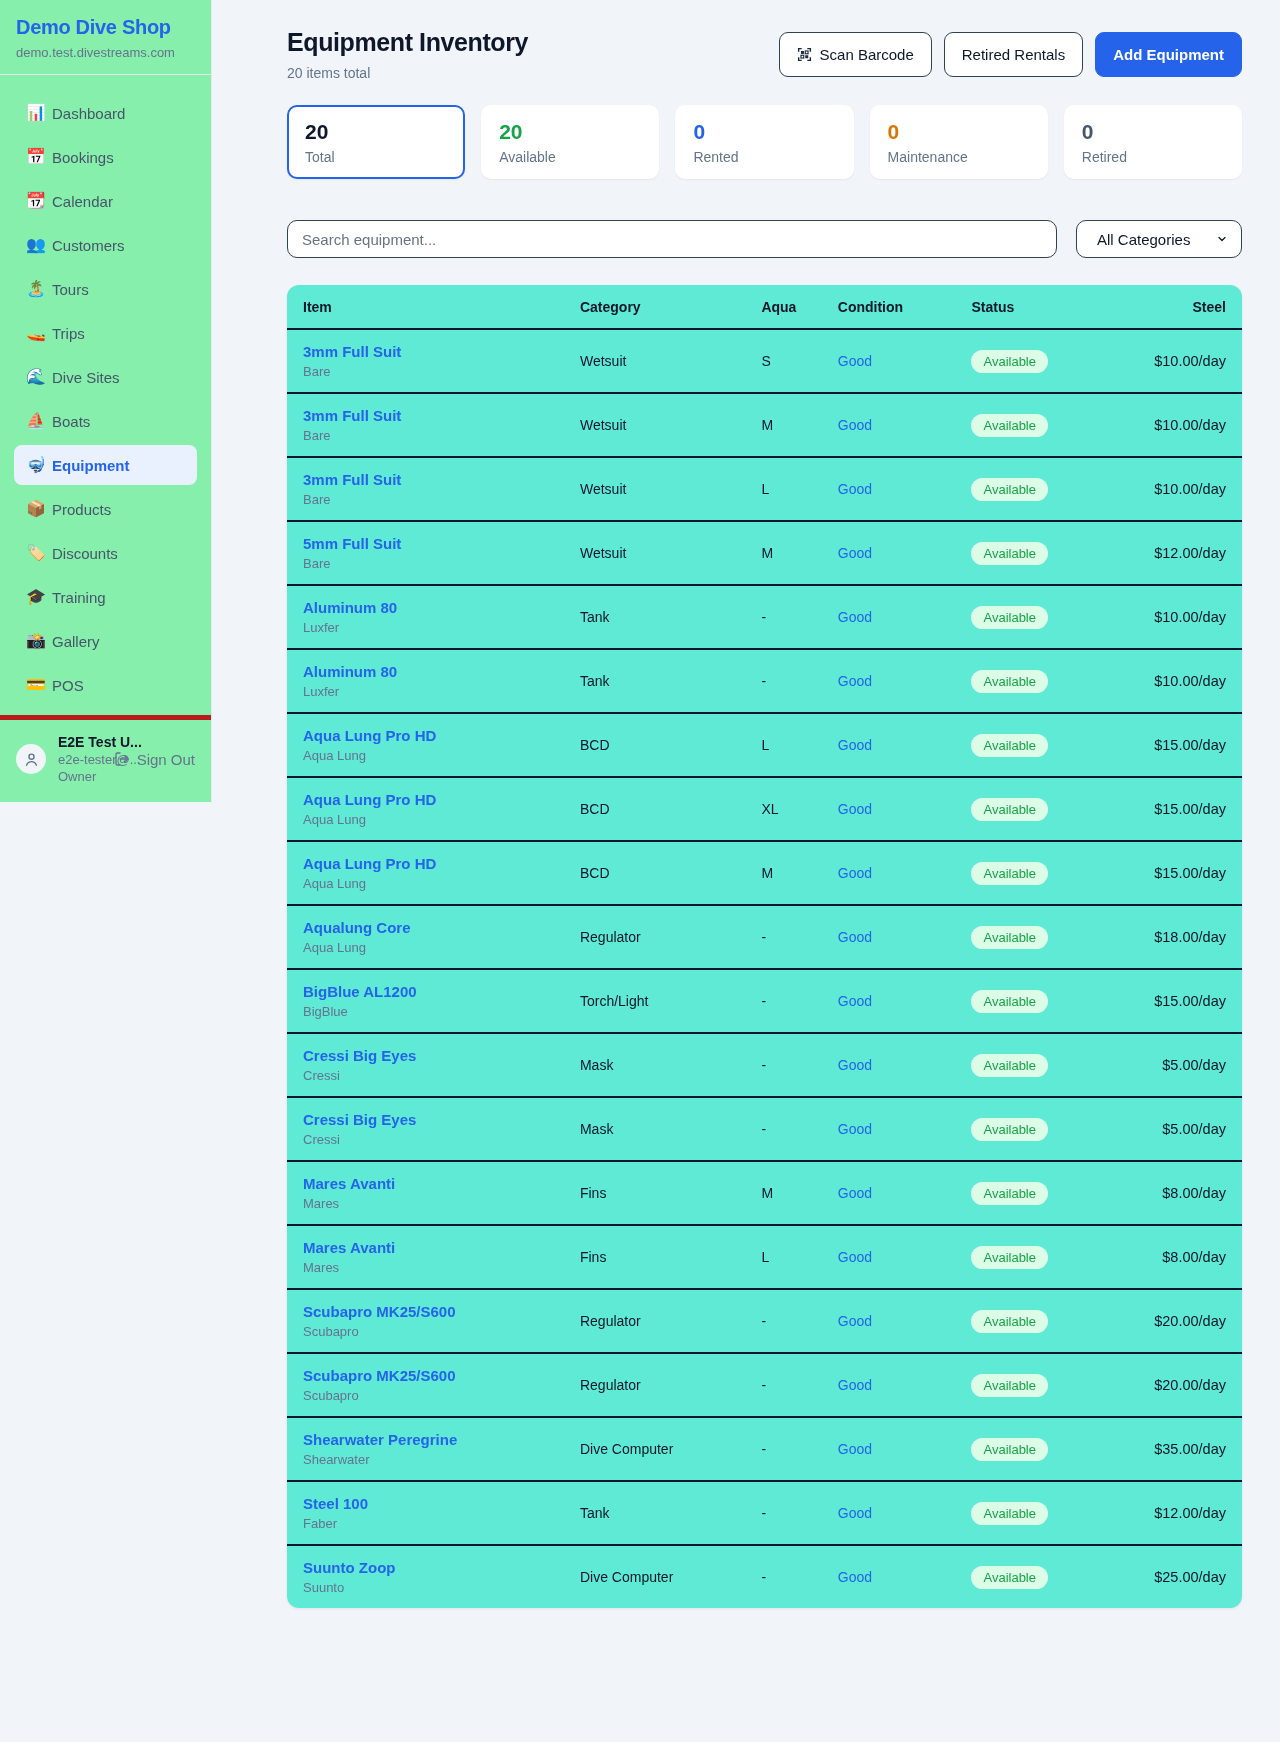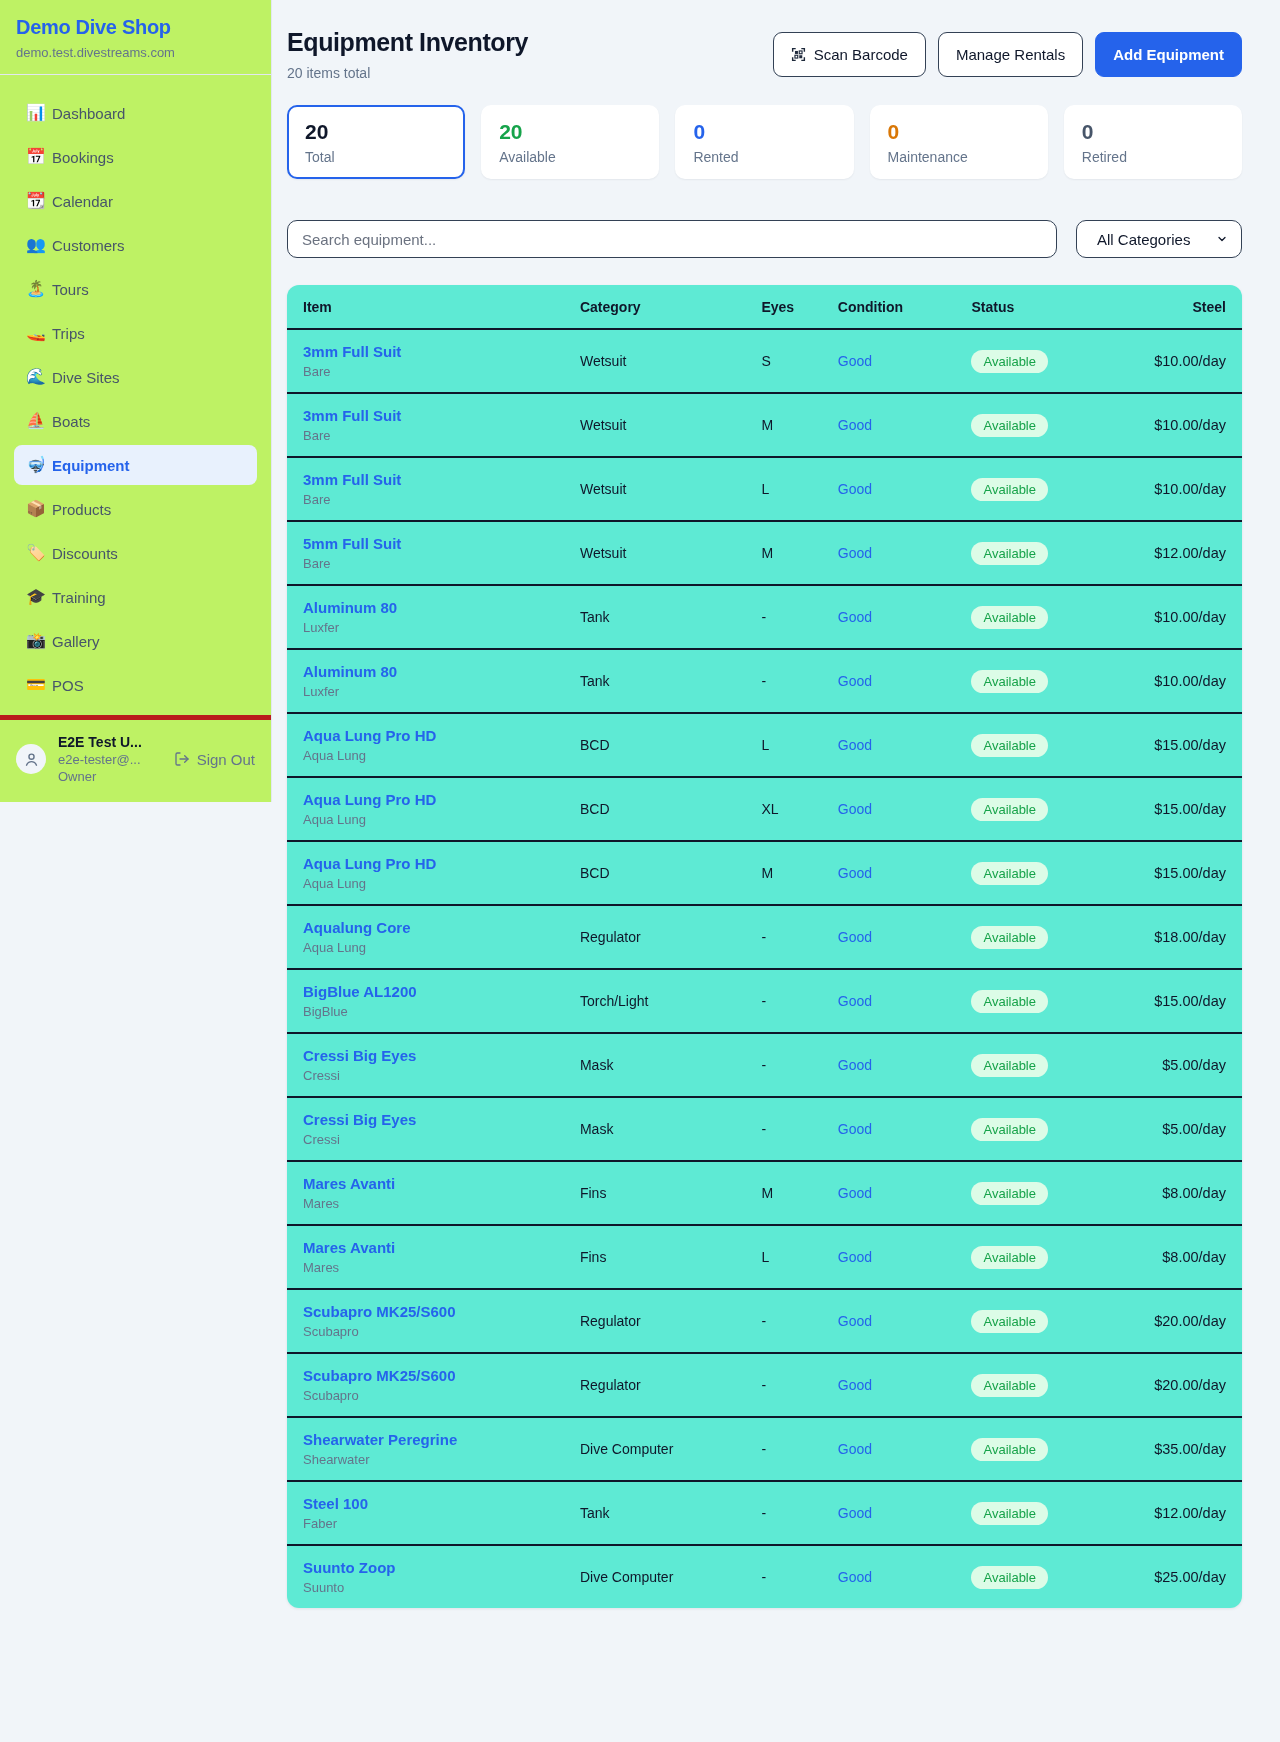--- a/index.html
+++ b/index.html
@@ -5,22 +5,22 @@
   * { margin:0; padding:0; box-sizing:border-box; }
   html,body { width:1280px; height:1742px; overflow:hidden; }
   body {
     font-family:"Liberation Sans", sans-serif;
     background:#f1f5f9;
     color:#0f172a;
     position:relative;
   }
   
   .sidebar {
-    position:absolute; left:0; top:0; width:272px; height:802px;
-    background:#bef264; border-right:1px solid #e2e8f0;
+    position:absolute; left:0; top:0; width:212px; height:802px;
+    background:#86efac; border-right:1px solid #e2e8f0;
     display:flex; flex-direction:column;
   }
   .brand { padding:16px 16px 14px; border-bottom:1px solid #e2e8f0; }
   .brand-name { font-size:20px; font-weight:800; color:#2563eb; letter-spacing:-0.3px; }
   .brand-domain { font-size:13px; color:#64748b; margin-top:6px; }
   .nav { padding:18px 14px 0; flex:0 0 auto; }
   .nav-item {
     display:flex; align-items:center; height:40px; margin-bottom:4px;
     padding:0 12px; border-radius:8px; cursor:pointer;
   }
@@ -207,21 +207,21 @@
         <svg width="15" height="15" viewBox="0 0 16 16" fill="#1e293b">
           <path d="M1 5V1h4v1.5H2.5V5H1zM11 1h4v4h-1.5V2.5H11V1zM15 11v4h-4v-1.5h2.5V11H15zM5 15H1v-4h1.5v2.5H5V15z"></path>
           <rect x="4.2" y="4.2" width="3.2" height="3.2"></rect>
           <rect x="8.8" y="4.2" width="3" height="3" fill="none" stroke="#1e293b" stroke-width="1.2"></rect>
           <rect x="4.2" y="8.8" width="3" height="3" fill="none" stroke="#1e293b" stroke-width="1.2"></rect>
           <rect x="8.8" y="8.8" width="3.2" height="3.2"></rect>
         </svg>
         <span>Scan Barcode</span>
       </button>
       <button class="btn">
-        <span>Manage Rentals</span>
+        <span>Retired Rentals</span>
       </button>
       <button class="btn btn-primary">
         <span>Add Equipment</span>
       </button>
     </div>
   </div>
 
   <div class="stats">
       <div class="stat-card active">
     <div class="stat-value" style="color: rgb(15, 23, 42);">20</div>
@@ -262,21 +262,21 @@
           <col class="c-cat">
           <col class="c-size">
         <col class="c-cond">
           <col class="c-status">
           <col class="c-rental">
       </colgroup>
       <thead>
         <tr>
           <th>Item</th>
           <th>Category</th>
-          <th>Eyes</th>
+          <th>Aqua</th>
           <th>Condition</th>
           <th>Status</th>
           <th class="num">Steel</th>
         </tr>
       </thead>
       <tbody>
           <tr>
     <td>
       <div class="item-name">3mm Full Suit</div>
       <div class="item-brand">Bare</div>

